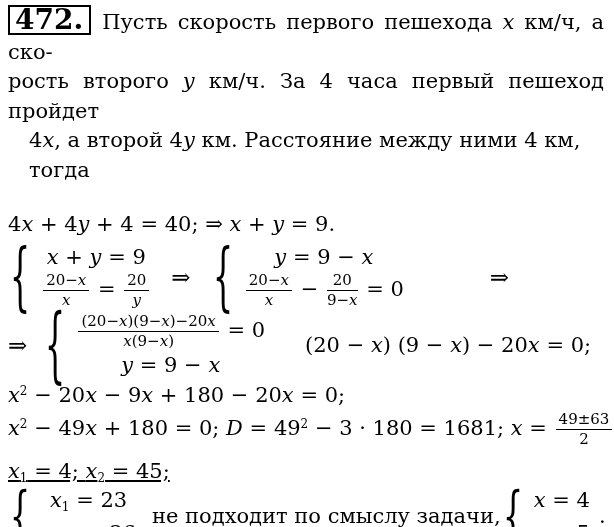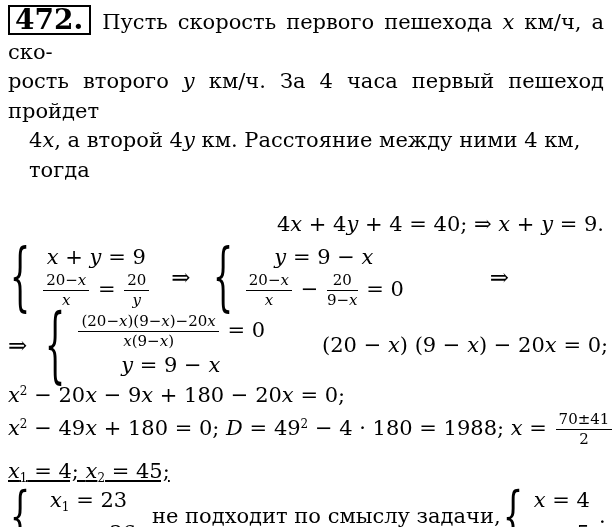--- a/index.html
+++ b/index.html
@@ -33,25 +33,25 @@
     display:inline-block;font-family:"DejaVu Serif",serif;line-height:1;
     transform-origin:center;margin-right:9px;
   }
   .b-md{font-size:38px;transform:scaleY(1.95) scaleX(0.85);}
   .b-lg{font-size:38px;transform:scaleY(2.15) scaleX(0.85);}
   .b-sm{font-size:38px;transform:scaleY(1.7) scaleX(0.85);}
   .rows{display:inline-flex;flex-direction:column;align-items:center;gap:3px;}
   .rows.gap-lg{gap:9px;}
   .arrow{font-size:23px;}
   .notetext{font-size:21px;white-space:nowrap;}
-  #eq-intro{margin-top:27px;text-align:right;}
+  #eq-intro{margin-top:27px;}
   #row-a{margin-top:9px;gap:20px;}
   #row-a .arrow-last{margin-left:66px;}
   #row-b{margin-top:3px;gap:16px;}
-  #row-b .product-eq{margin-left:41px;}
+  #row-b .product-eq{margin-left:24px;}
   #eq-expanded{margin-top:6px;}
   #eq-quadratic{margin-top:4px;}
   #eq-roots{margin-top:10px;text-decoration:underline;}
   #row-c{margin-top:5px;}
   #row-c .notetext{margin-left:16px;}
   #row-c .system-accept{margin-left:auto;margin-right:4px;}
   #row-c .period{font-size:21px;margin-left:5px;margin-right:6px;}
 </style>
 </head>
 <body>
@@ -113,22 +113,22 @@
               <span class="den"><span class="vit">x</span><span>(9−</span><span class="vit">x</span><span>)</span></span>
             </span><span> = 0</span></span>
         <span class="eqline"><span class="vit">y</span><span> = 9 − </span><span class="vit">x</span></span>
       </span>
     </span>
     <span class="eqline product-eq"><span>(20 − </span><span class="vit">x</span><span>) (9 − </span><span class="vit">x</span><span>) − 20</span><span class="vit">x</span><span> = 0;</span></span>
   </div>
 
   <div class="eqline" id="eq-expanded"><span class="vit">x</span><sup>2</sup><span> − 20</span><span class="vit">x</span><span> − 9</span><span class="vit">x</span><span> + 180 − 20</span><span class="vit">x</span><span> = 0;</span></div>
 
-  <div class="eqline" id="eq-quadratic"><span class="vit">x</span><sup>2</sup><span> − 49</span><span class="vit">x</span><span> + 180 = 0;  </span><span class="vit">D</span><span> = 49</span><sup>2</sup><span> − 4 · 180 = 1988;  </span><span class="vit">x</span><span> = </span><span class="frac">
-        <span class="num"><span>70±41</span></span>
+  <div class="eqline" id="eq-quadratic"><span class="vit">x</span><sup>2</sup><span> − 49</span><span class="vit">x</span><span> + 180 = 0;  </span><span class="vit">D</span><span> = 49</span><sup>2</sup><span> − 3 · 180 = 1681;  </span><span class="vit">x</span><span> = </span><span class="frac">
+        <span class="num"><span>49±63</span></span>
         <span class="den"><span>2</span></span>
       </span></div>
 
   <div class="eqline" id="eq-roots"><span class="vit">x</span><sub>1</sub><span> = 4;  </span><span class="vit">x</span><sub>2</sub><span> = 45;</span></div>
 
   <div class="sysrow" id="row-c">
     <span class="system">
       <span class="brace b-sm">{</span>
       <span class="rows gap-lg">
         <span class="eqline"><span class="vit">x</span><sub>1</sub><span> = 23</span></span>

